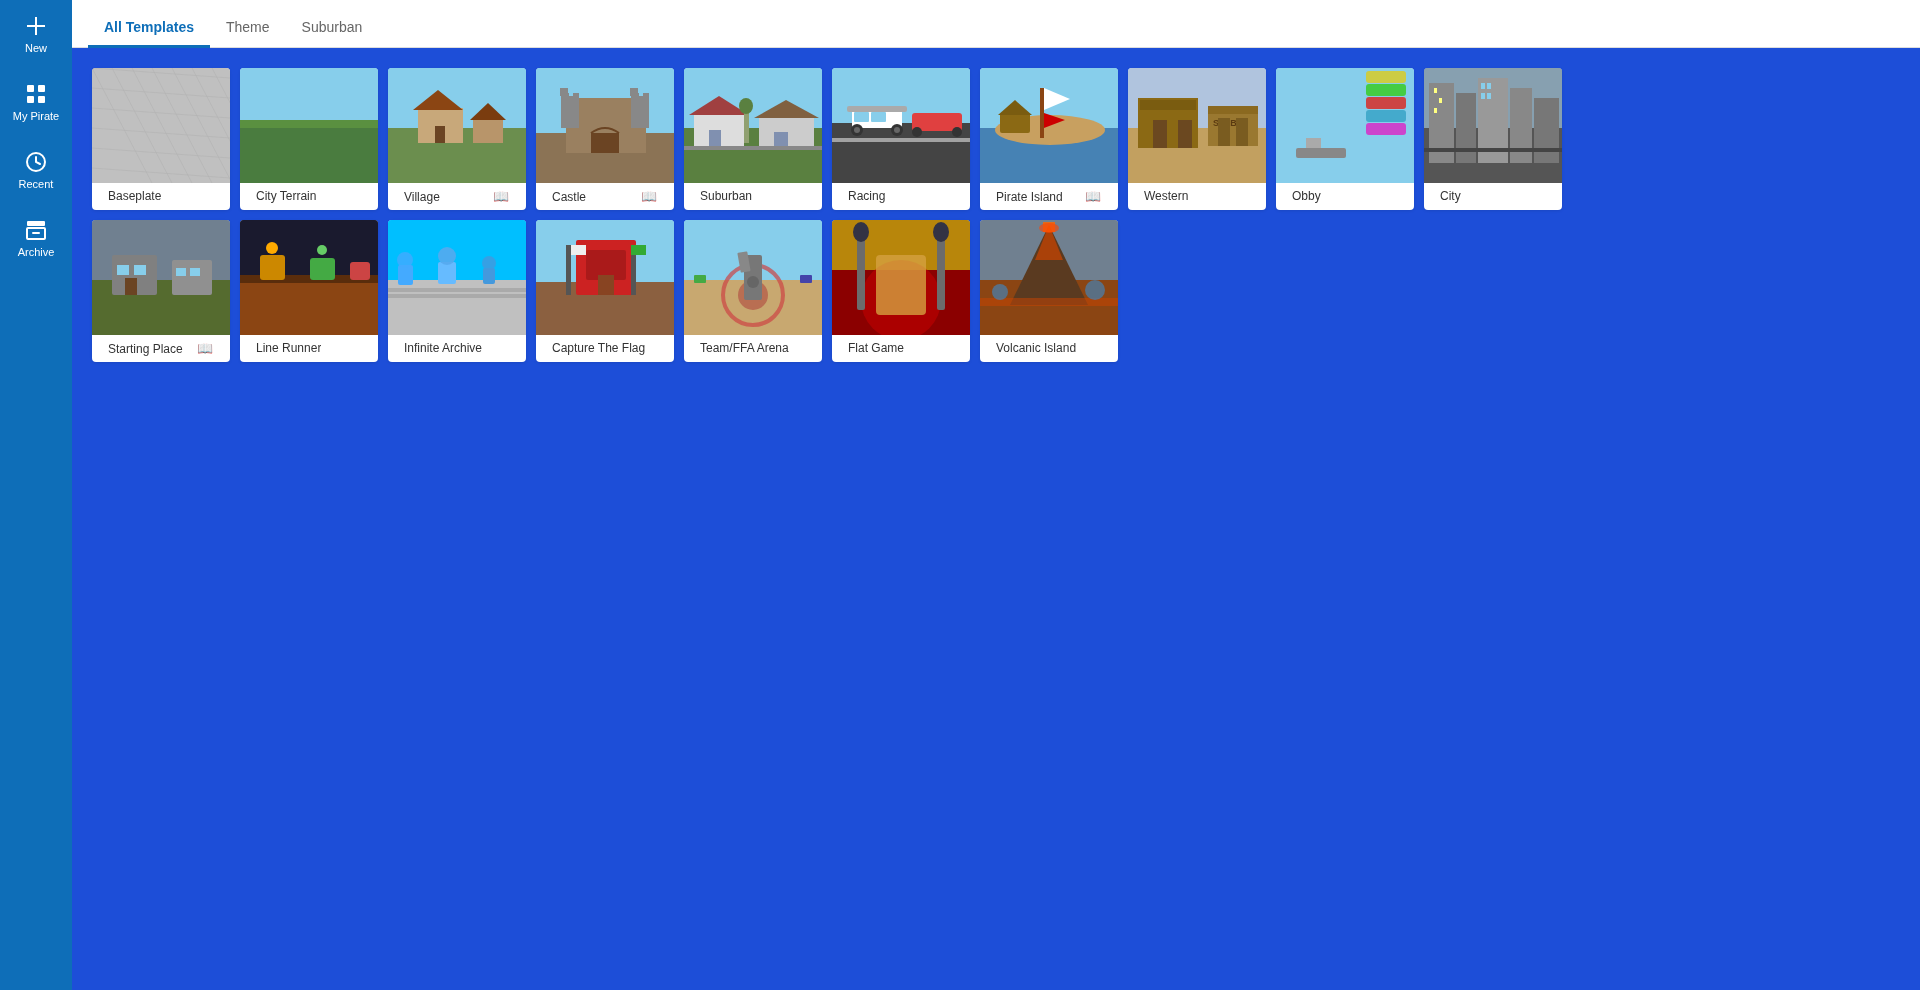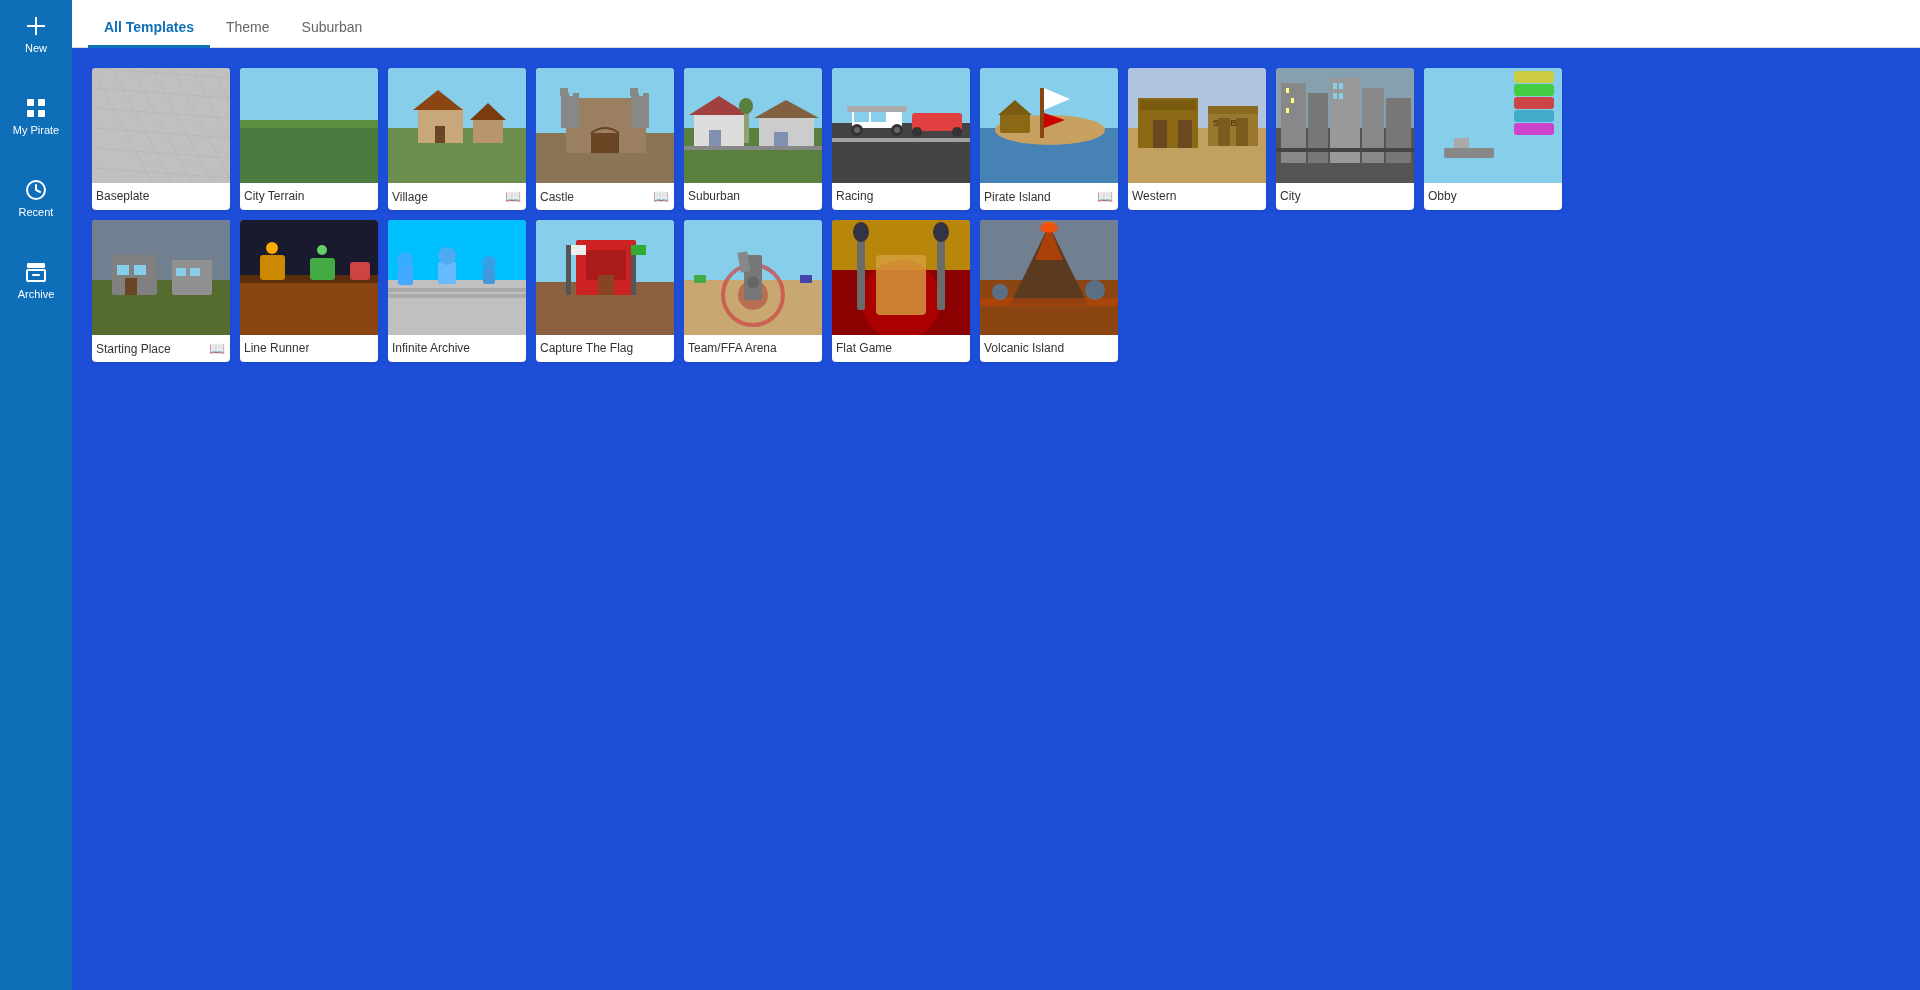--- a/index.html
+++ b/index.html
@@ -7,21 +7,20 @@
 
     
     #sidebar {
       width: 72px;
       background: #0e6eb8;
       display: flex;
       flex-direction: column;
       align-items: center;
       padding-top: 0;
       flex-shrink: 0;
-      gap: 14px;
     }
     .sidebar-item {
       display: flex;
       flex-direction: column;
       align-items: center;
       justify-content: center;
       width: 100%;
       padding: 14px 0;
       color: #fff;
       cursor: pointer;
@@ -118,21 +117,21 @@
     .thumb-volcanic-island { background: linear-gradient(180deg, #708090 0%, #708090 40%, #8b4513 40%, #7a3c0f 100%); }
 
     
     .thumb-svg {
       position: absolute;
       top: 0; left: 0;
       width: 100%; height: 100%;
     }
 
     .template-label {
-      padding: 6px 4px;
+      padding: 6px 16px;
       font-size: 12px;
       color: #333;
       display: flex;
       align-items: center;
       justify-content: space-between;
       white-space: nowrap;
       overflow: hidden;
     }
     .template-label-text {
       overflow: hidden;
@@ -347,20 +346,37 @@
     <text x="85" y="58" font-size="9" fill="#5a3a10" font-weight="bold">STABLE</text>
     <rect x="90" y="50" width="12" height="28" fill="#7a5c20"></rect>
     <rect x="108" y="50" width="12" height="28" fill="#7a5c20"></rect>
   </svg>
           </div>
           <div class="template-label">
             <span class="template-label-text">Western</span>
           </div>
         </div>
         <div class="template-card">
+          <div class="template-thumb thumb-obby">
+            <svg class="thumb-svg" viewBox="0 0 138 115" xmlns="http://www.w3.org/2000/svg">
+    <rect width="138" height="115" fill="#87ceeb"></rect>
+    <rect x="90" y="55" width="40" height="12" rx="3" fill="#cc44cc"></rect>
+    <rect x="90" y="42" width="40" height="12" rx="3" fill="#44aacc"></rect>
+    <rect x="90" y="29" width="40" height="12" rx="3" fill="#cc4444"></rect>
+    <rect x="90" y="16" width="40" height="12" rx="3" fill="#44cc44"></rect>
+    <rect x="90" y="3" width="40" height="12" rx="3" fill="#cccc44"></rect>
+    <rect x="20" y="80" width="50" height="10" rx="2" fill="#888"></rect>
+    <rect x="30" y="70" width="15" height="10" fill="#aaa"></rect>
+  </svg>
+          </div>
+          <div class="template-label">
+            <span class="template-label-text">Obby</span>
+          </div>
+        </div>
+        <div class="template-card">
           <div class="template-thumb thumb-city">
             <svg class="thumb-svg" viewBox="0 0 138 115" xmlns="http://www.w3.org/2000/svg">
     <rect width="138" height="115" fill="#87a0b0"></rect>
     <rect x="0" y="60" width="138" height="55" fill="#555"></rect>
     <rect x="5" y="15" width="25" height="80" fill="#888"></rect>
     <rect x="32" y="25" width="20" height="70" fill="#777"></rect>
     <rect x="54" y="10" width="30" height="85" fill="#999"></rect>
     <rect x="86" y="20" width="22" height="75" fill="#888"></rect>
     <rect x="110" y="30" width="25" height="65" fill="#777"></rect>
     <rect x="0" y="80" width="138" height="4" fill="#444"></rect>
@@ -370,37 +386,20 @@
     <rect x="57" y="15" width="4" height="6" fill="#87ceeb"></rect>
     <rect x="63" y="15" width="4" height="6" fill="#87ceeb"></rect>
     <rect x="57" y="25" width="4" height="6" fill="#87ceeb"></rect>
     <rect x="63" y="25" width="4" height="6" fill="#87ceeb"></rect>
   </svg>
           </div>
           <div class="template-label">
             <span class="template-label-text">City</span>
           </div>
         </div>
-        <div class="template-card">
-          <div class="template-thumb thumb-obby">
-            <svg class="thumb-svg" viewBox="0 0 138 115" xmlns="http://www.w3.org/2000/svg">
-    <rect width="138" height="115" fill="#87ceeb"></rect>
-    <rect x="90" y="55" width="40" height="12" rx="3" fill="#cc44cc"></rect>
-    <rect x="90" y="42" width="40" height="12" rx="3" fill="#44aacc"></rect>
-    <rect x="90" y="29" width="40" height="12" rx="3" fill="#cc4444"></rect>
-    <rect x="90" y="16" width="40" height="12" rx="3" fill="#44cc44"></rect>
-    <rect x="90" y="3" width="40" height="12" rx="3" fill="#cccc44"></rect>
-    <rect x="20" y="80" width="50" height="10" rx="2" fill="#888"></rect>
-    <rect x="30" y="70" width="15" height="10" fill="#aaa"></rect>
-  </svg>
-          </div>
-          <div class="template-label">
-            <span class="template-label-text">Obby</span>
-          </div>
-        </div>
       </div>
     <div style="height:10px;"></div>
     <div class="template-grid" id="row2-container">
         <div class="template-card">
           <div class="template-thumb thumb-starting-place">
             <svg class="thumb-svg" viewBox="0 0 138 115" xmlns="http://www.w3.org/2000/svg">
     <rect width="138" height="115" fill="#708090"></rect>
     <rect y="60" width="138" height="55" fill="#556b2f"></rect>
     <rect x="20" y="35" width="45" height="40" fill="#808080" rx="2"></rect>
     <rect x="25" y="45" width="12" height="10" fill="#87ceeb"></rect>

